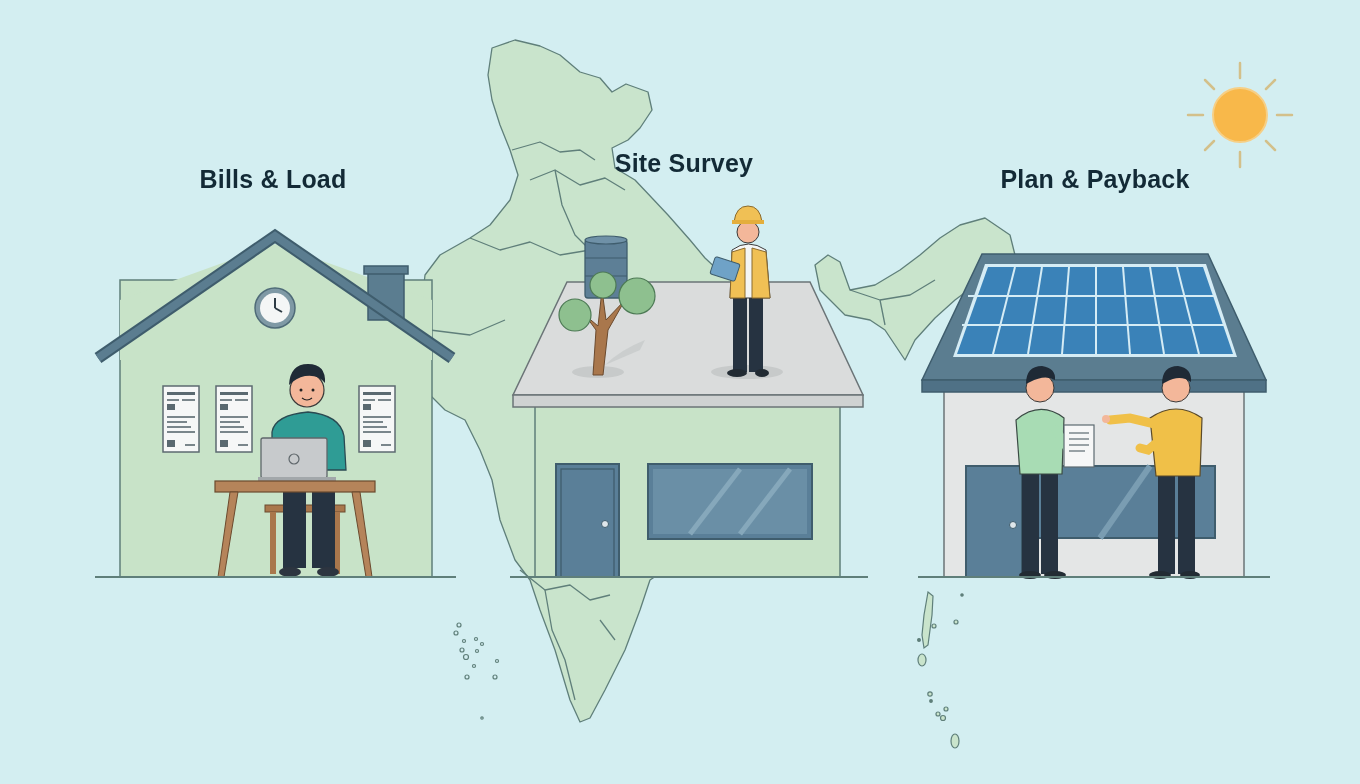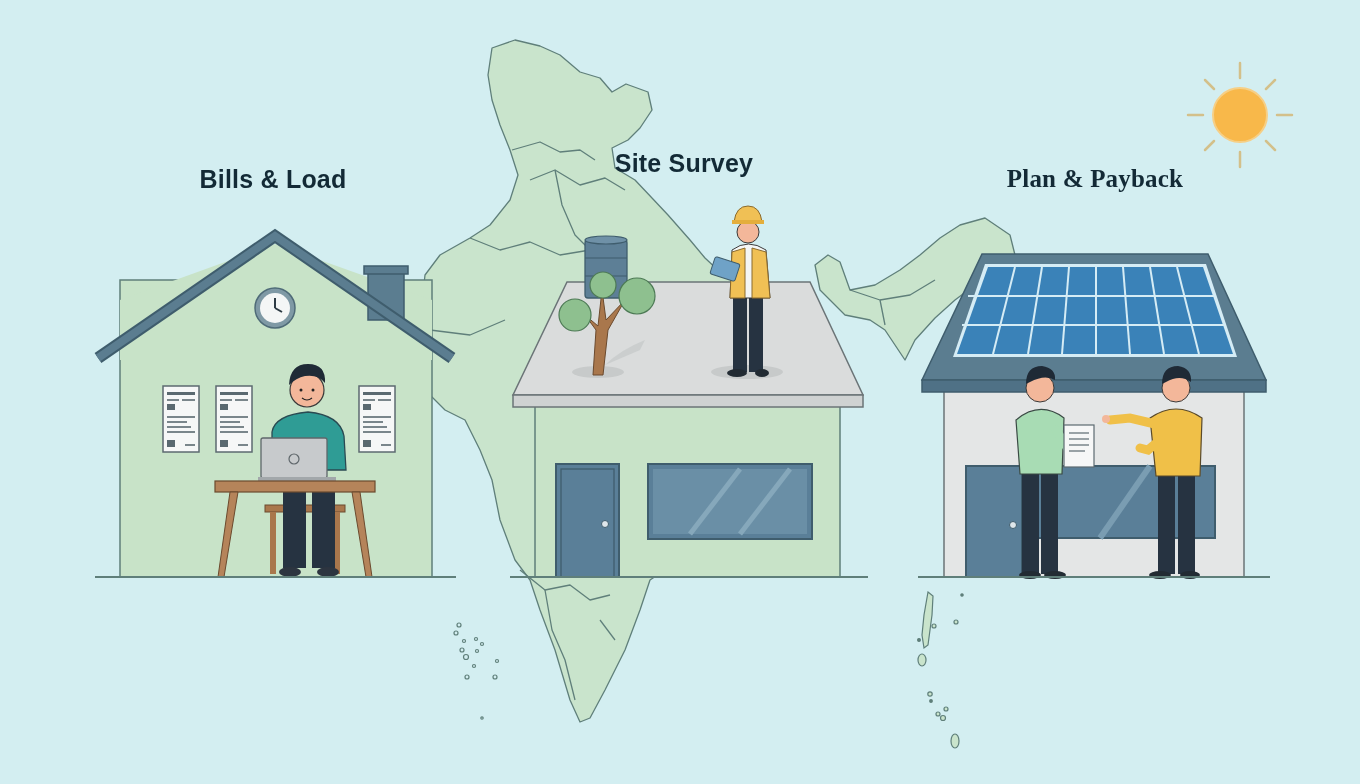--- a/index.html
+++ b/index.html
@@ -278,15 +278,15 @@
       <circle cx="1106" cy="419" r="4" fill="#f3b79a"></circle>
       <circle cx="1176" cy="388" r="14" fill="#f3b79a" stroke="#3a3a3a" stroke-width="1"></circle>
       <path d="M1162,384 Q1162,366 1178,366 Q1192,368 1191,382 Q1180,374 1166,382 Z" fill="#1f2a36"></path>
     </g>
     <line x1="918" y1="577" x2="1270" y2="577" stroke="#5f7f7a" stroke-width="2"></line>
   </g>
 </svg>
 
 <div class="label" style="left:273px; top:165px;">Bills &amp; Load</div>
 <div class="label" style="left:684px; top:149px;">Site Survey</div>
-<div class="label" style="left:1095px; top:165px;font-family:Liberation Serif, serif;">Plan &amp; Payback</div>
+<div class="label" style="left:1095px; top:165px;">Plan &amp; Payback</div>
 
 </div>
 
 </body></html>

